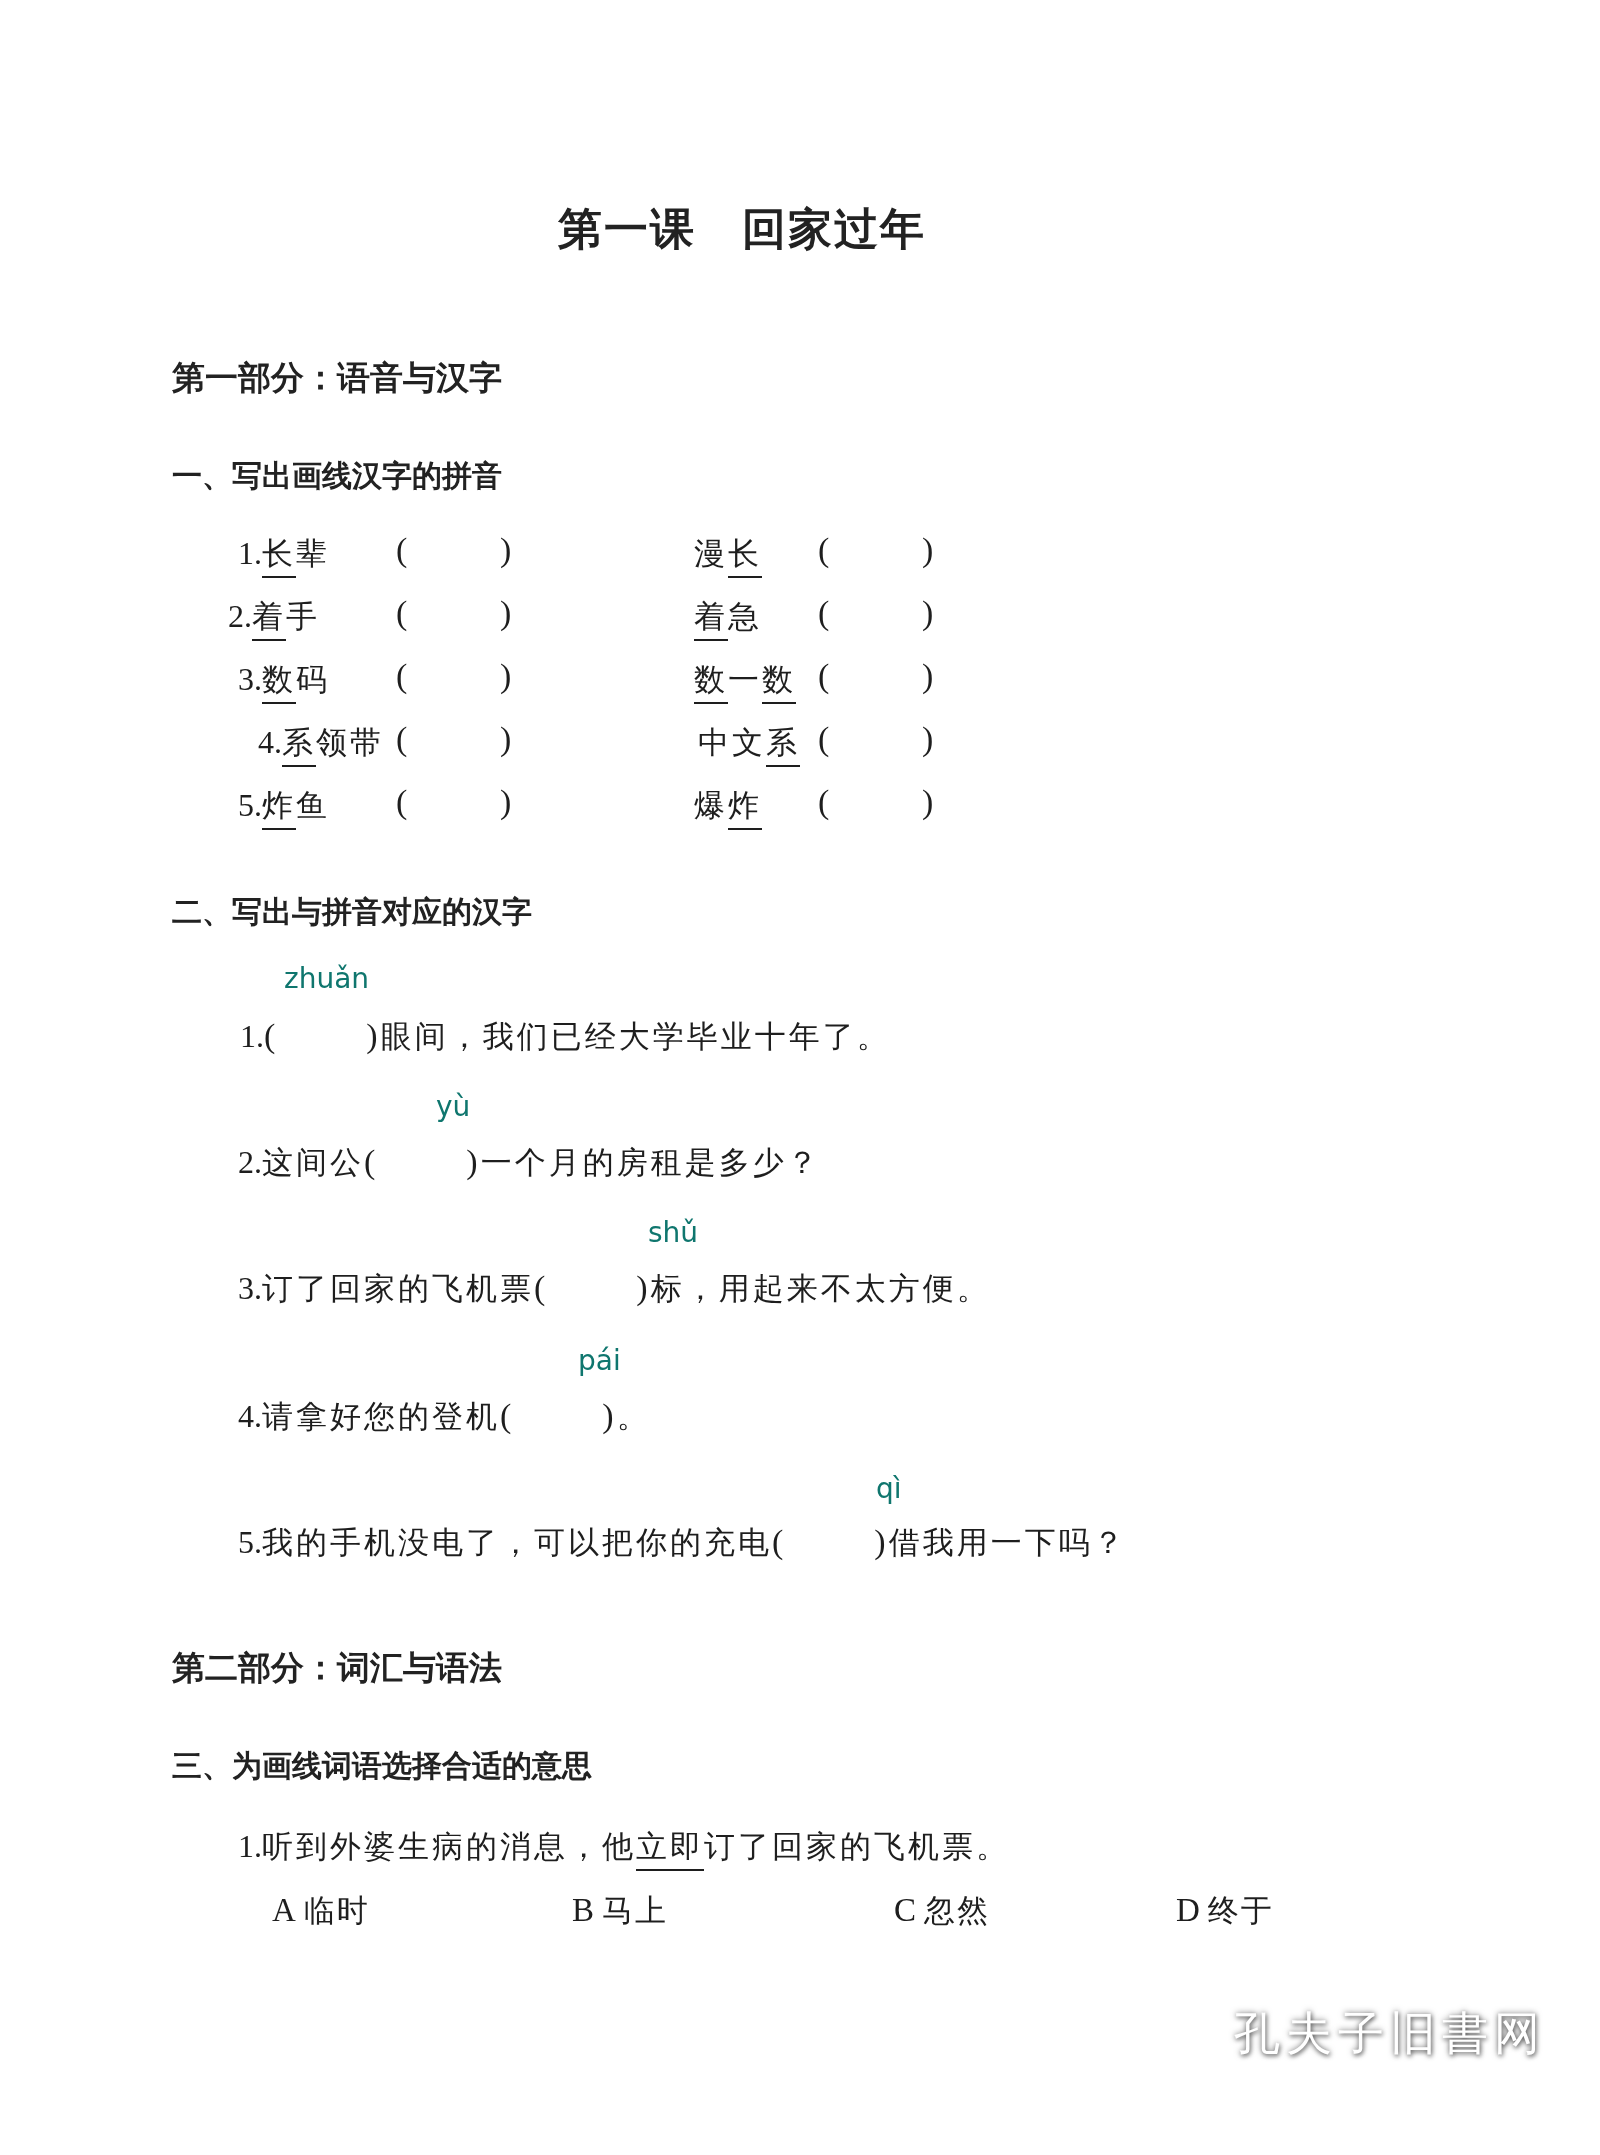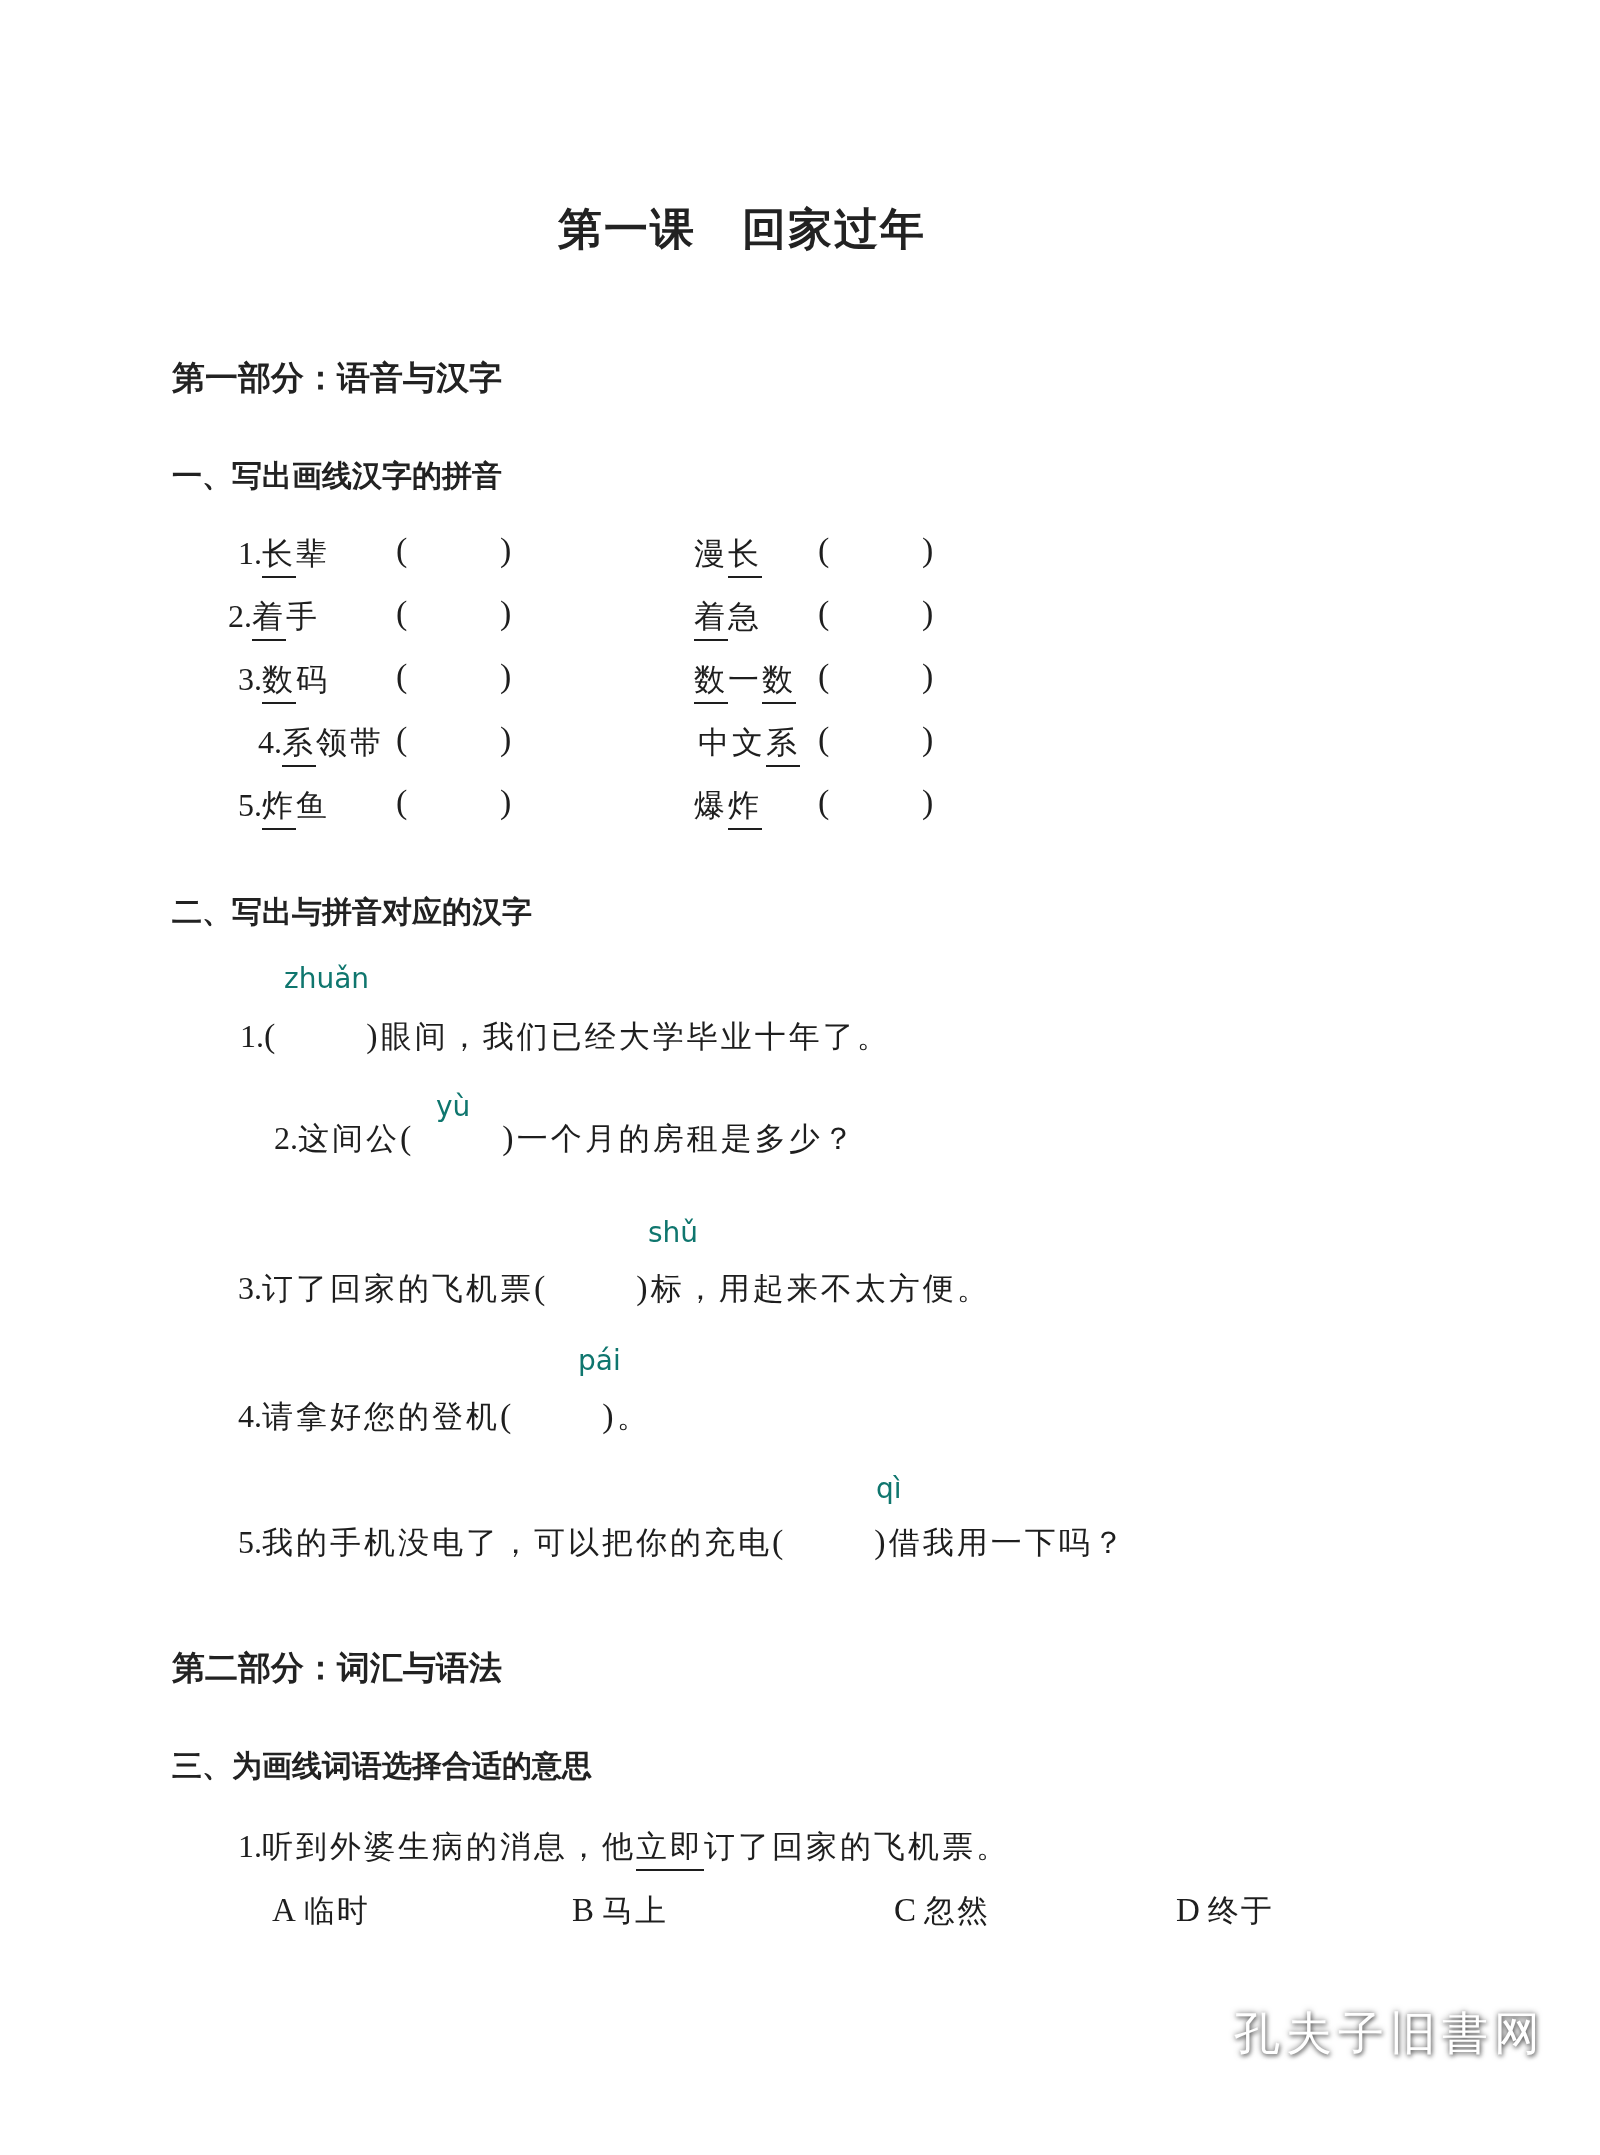--- a/index.html
+++ b/index.html
@@ -177,21 +177,21 @@
 
 <div>
 
   <div>
     <div class="abs pinyin" style="left:284px; top:962px;">zhuǎn</div>
     <div class="abs q-text" style="left:240px; top:1016px;"><span class="num">1.</span><span class="paren">(</span><span style="display:inline-block; width:88px;"></span><span class="paren">)</span><span>眼间，我们已经大学毕业十年了。</span></div>
   </div>
 
   <div>
     <div class="abs pinyin" style="left:436px; top:1090px;">yù</div>
-    <div class="abs q-text" style="left:238px; top:1118px;margin-left:36px;"><span class="num">2.</span><span>这间公</span><span class="paren">(</span><span style="display:inline-block; width:88px;"></span><span class="paren">)</span><span>一个月的房租是多少？</span></div>
+    <div class="abs q-text" style="left:238px; top:1142px;"><span class="num">2.</span><span>这间公</span><span class="paren">(</span><span style="display:inline-block; width:88px;"></span><span class="paren">)</span><span>一个月的房租是多少？</span></div>
   </div>
 
   <div>
     <div class="abs pinyin" style="left:648px; top:1216px;">shǔ</div>
     <div class="abs q-text" style="left:238px; top:1268px;"><span class="num">3.</span><span>订了回家的飞机票</span><span class="paren">(</span><span style="display:inline-block; width:88px;"></span><span class="paren">)</span><span>标，用起来不太方便。</span></div>
   </div>
 
   <div>
     <div class="abs pinyin" style="left:578px; top:1344px;">pái</div>
     <div class="abs q-text" style="left:238px; top:1396px;"><span class="num">4.</span><span>请拿好您的登机</span><span class="paren">(</span><span style="display:inline-block; width:88px;"></span><span class="paren">)</span><span>。</span></div>

